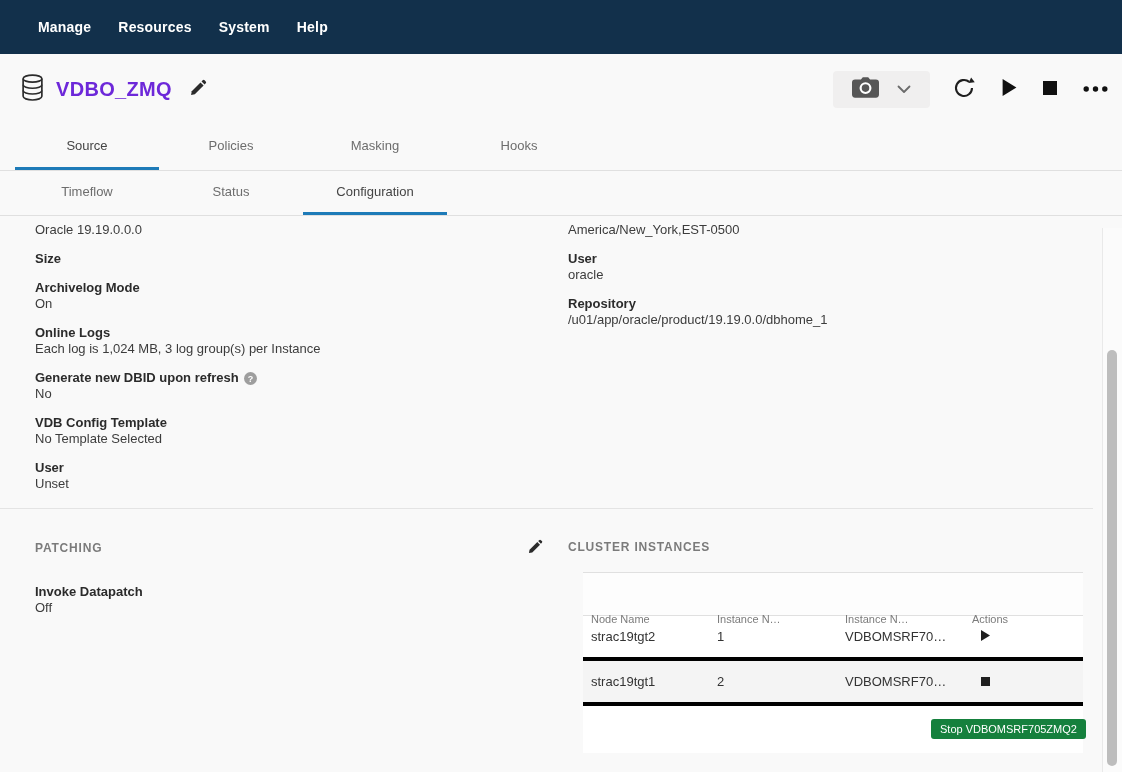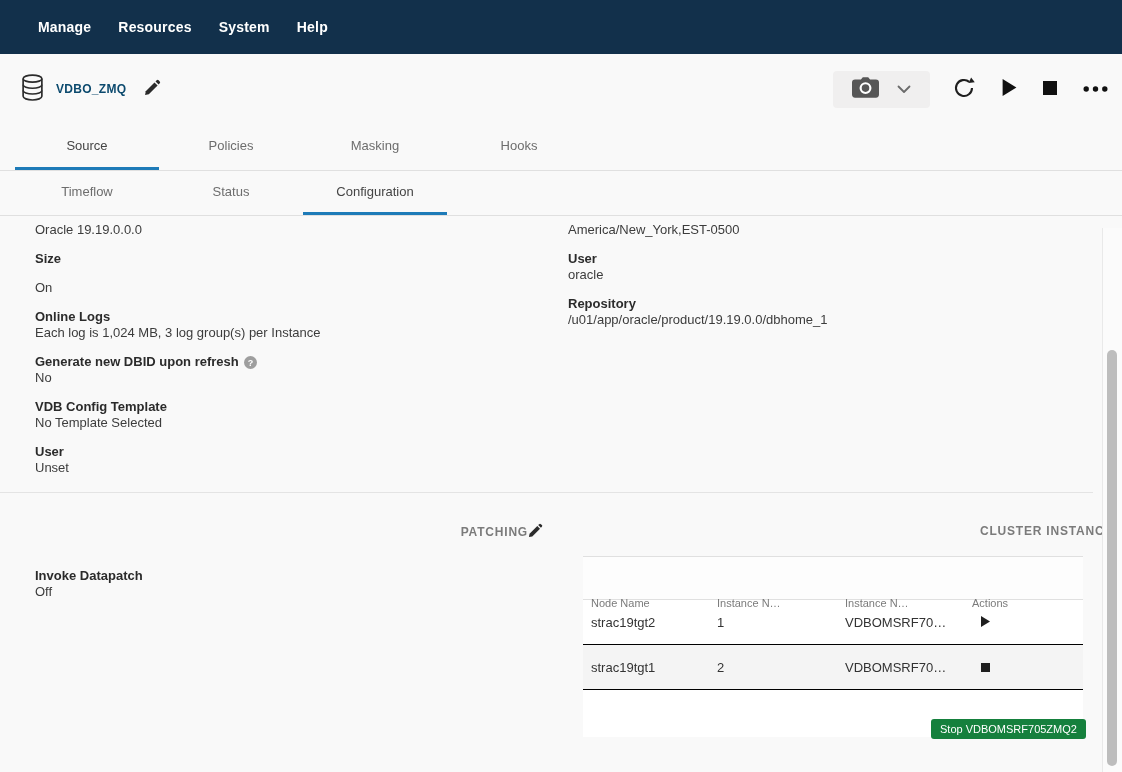--- a/index.html
+++ b/index.html
@@ -13,21 +13,21 @@
   
   .navbar {
     height:54px; background:#12304b; display:flex; align-items:center;
     padding-left:38px; gap:27px;
   }
   .nav-item { color:#ffffff; font-size:14px; font-weight:bold; cursor:pointer; letter-spacing:.2px; }
 
   
   .titlebar { height:70px; display:flex; align-items:center; padding:0 14px 0 20px; }
   .db-icon { flex:0 0 auto; margin-top:2px; }
-  .page-title { font-size:12px; font-weight:bold; color:#0c4a6e; margin-left:11px; letter-spacing:.3px; }
+  .page-title { font-size:20px; font-weight:bold; color:#6d28d9; margin-left:11px; letter-spacing:.3px; }
   .edit-title { margin-left:18px; background:none; border:none; cursor:pointer; display:flex; align-items:center; }
   .title-actions { margin-left:auto; display:flex; align-items:center; gap:26px; }
   .snapshot-group {
     display:flex; align-items:center; background:#f0efef; border-radius:4px;
     height:37px; width:97px; justify-content:space-evenly; margin-right:-4px;
   }
   .icon-btn { background:none; border:none; cursor:pointer; display:flex; align-items:center; justify-content:center; padding:0; }
 
   
   .tabs { display:flex; padding-left:15px; border-bottom:1px solid #e0e0e0; height:45px; }
@@ -44,36 +44,36 @@
   .cols { display:grid; grid-template-columns:533px 1fr; }
   .field { margin-bottom:13px; }
   .field .lbl { font-size:13px; font-weight:bold; color:#2b2b2b; line-height:16px; display:flex; align-items:center; gap:5px; }
   .field .val { font-size:13px; color:#3c3c3c; line-height:16px; }
   .help { cursor:pointer; display:inline-flex; }
 
   .divider { border-top:1px solid #e4e4e4; margin-left:-35px; width:1093px; margin-top:3px; }
 
   .bottom { display:grid; grid-template-columns:533px 1fr; margin-top:30px; }
   .section-head {
-    display:flex; align-items:center; justify-content:flex-end;
+    display:flex; align-items:center; justify-content:space-between;
     font-size:12px; font-weight:bold; color:#7b7b7b; letter-spacing:.8px; line-height:16px;
   }
   .section-head.patch { padding-right:25px; }
   .section-head .edit-btn { background:none; border:none; cursor:pointer; display:flex; }
   .bottom .field { margin-top:27px; }
 
   
   .tablewrap { margin:17px 0 0 15px; width:500px; }
   .trow { display:grid; grid-template-columns:126px 128px 127px 1fr; align-items:center; }
   .thead {
     height:44px; border-top:1px solid #e0e0e0; border-bottom:1px solid #e0e0e0;
     font-size:11px; color:#7b7b7b; background:#fdfdfd;
   }
   .thead > div { padding-left:8px;margin-top:40px; }
-  .tbody-row { height:45px; background:#ffffff; border-bottom:1px solid #000000; font-size:13px; color:#333; cursor:default; }
+  .tbody-row { height:45px; background:#ffffff; border-bottom:4px solid #000000; font-size:13px; color:#333; cursor:default; }
   .tbody-row.hovered { background:#f4f4f4; }
   .tbody-row > div { padding-left:8px; }
   .row-action { background:none; border:none; cursor:pointer; display:flex; margin-left:9px; }
   .table-spacer { height:47px; background:#ffffff; }
 
   
   .tooltip {
     position:absolute; left:931px; top:719px; background:#15803d; color:#fff;
     font-size:11px; padding:4px 9px; border-radius:3px; white-space:nowrap; z-index:5;
   }
@@ -193,20 +193,21 @@
     <div class="cols">
 
       <div>
         <div class="field">
           <div class="val">Oracle 19.19.0.0.0</div>
         </div>
         <div class="field">
           <div class="lbl">Size</div>
         </div>
         <div class="field">
+          <div class="lbl">Archivelog Mode</div>
           <div class="val">On</div>
         </div>
         <div class="field">
           <div class="lbl">Online Logs</div>
           <div class="val">Each log is 1,024 MB, 3 log group(s) per Instance</div>
         </div>
         <div class="field">
           <div class="lbl">
             <span>Generate new DBID upon refresh</span>
             <span class="help">

